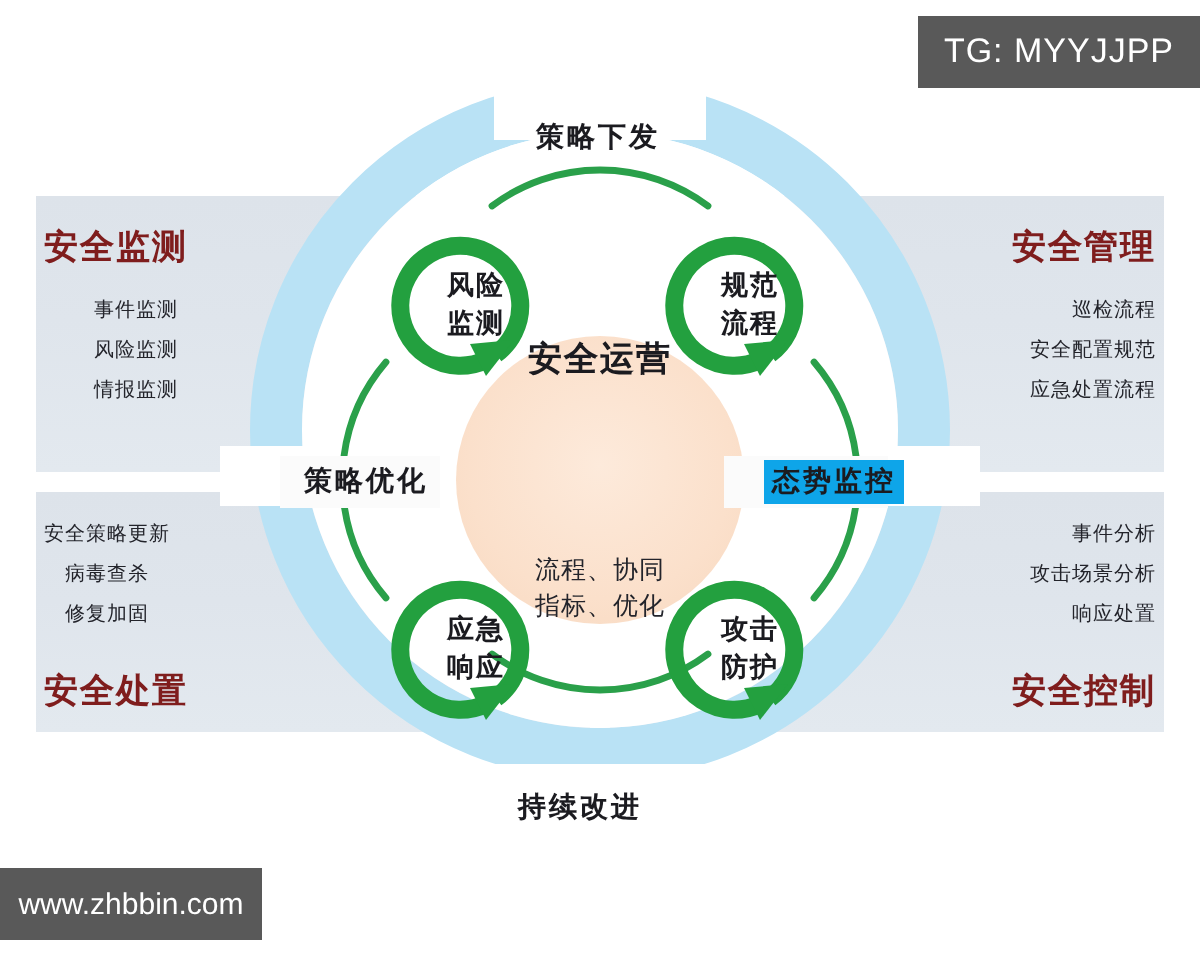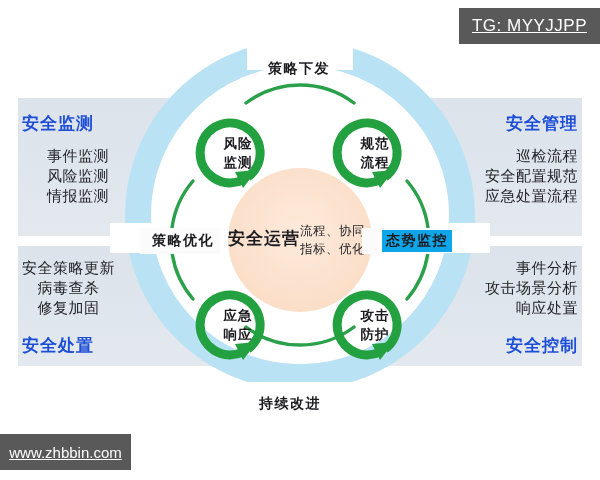--- a/index.html
+++ b/index.html
@@ -25,27 +25,27 @@
   }
   .panel-tl { left: 18px;  top: 98px;  width: 277px; height: 138px; }
   .panel-tr { left: 305px; top: 98px;  width: 277px; height: 138px; }
   .panel-bl { left: 18px;  top: 246px; width: 277px; height: 120px; }
   .panel-br { left: 305px; top: 246px; width: 277px; height: 120px; }
 
   .q-title {
     position: absolute;
     font-size: 17px;
     font-weight: 700;
-    color: #1d4ed8;
+    color: #7f1d1d;
     letter-spacing: 1px;
     white-space: nowrap;
   }
   .q-list {
     position: absolute;
-    font-size: 15px;
+    font-size: 10px;
     line-height: 20px;
     color: #23242b;
     white-space: nowrap;
   }
   .q-list div { letter-spacing: 0.5px; }
 
   
   .tl-title { left: 22px; top: 112px; }
   .tl-list  { left: 47px; top: 146px; text-align: left; }
   
@@ -93,22 +93,23 @@
   
   .center-circle {
     position: absolute;
     left: 228px;
     top: 168px;
     width: 144px;
     height: 144px;
     border-radius: 50%;
     background: radial-gradient(circle at 50% 45%, #fdeadb 0%, #fbe0cb 62%, #f7d8bf 100%);
     display: flex;
+    flex-direction: column;
     align-items: center;
-    justify-content: flex-start;
+    justify-content: space-between;
   }
   .center-title {
     font-size: 17px;
     font-weight: 700;
     color: #1b1b20;
     letter-spacing: 1px;
     margin-bottom: 4px;
   }
   .center-sub {
     font-size: 12.5px;
@@ -186,21 +187,20 @@
 
   
   .watermark {
     position: absolute;
     background: #595959;
     color: #ffffff;
     font-family: "Liberation Sans", "DejaVu Sans", sans-serif;
     display: flex;
     align-items: center;
     justify-content: center;
-    text-decoration: underline;
   }
   .wm-tg {
     right: 0px; top: 8px;
     width: 141px; height: 36px;
     font-size: 17px;
     letter-spacing: 0.5px;
   }
   .wm-url {
     left: 0px; bottom: 10px;
     width: 131px; height: 36px;

